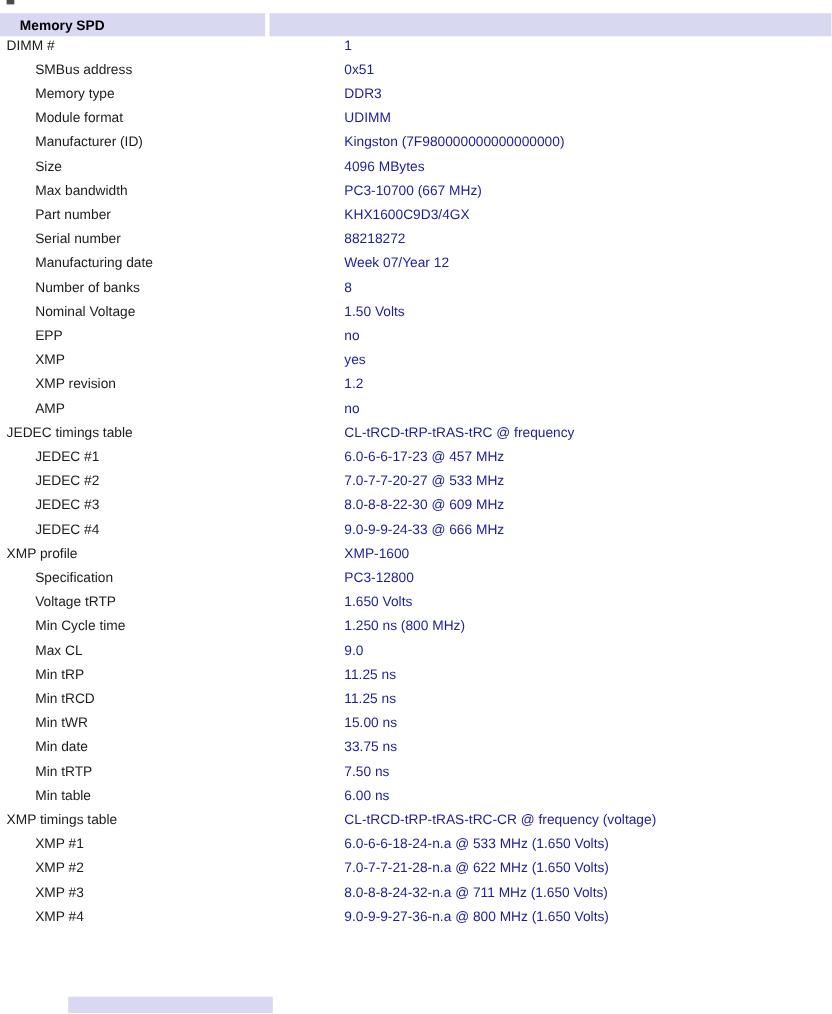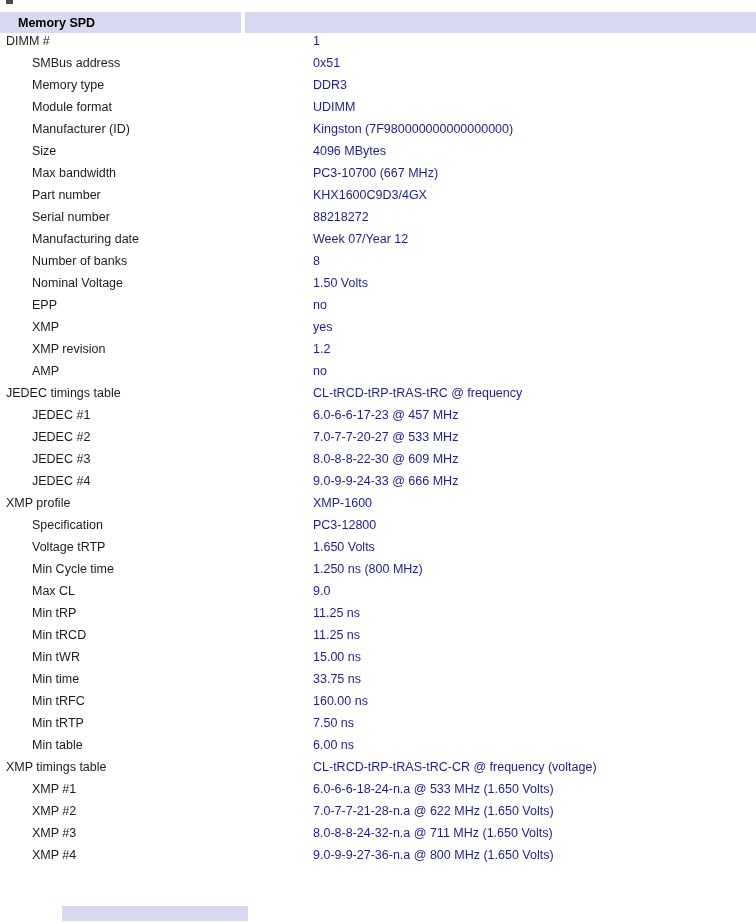--- a/index.html
+++ b/index.html
@@ -199,26 +199,22 @@
       </div>
       <div class="row">
         <span class="label indent">Min tRCD</span>
         <span class="value">11.25 ns</span>
       </div>
       <div class="row">
         <span class="label indent">Min tWR</span>
         <span class="value">15.00 ns</span>
       </div>
       <div class="row">
-        <span class="label indent">Min time</span>
+        <span class="label indent">Min date</span>
         <span class="value">33.75 ns</span>
-      </div>
-      <div class="row">
-        <span class="label indent">Min tRFC</span>
-        <span class="value">160.00 ns</span>
       </div>
       <div class="row">
         <span class="label indent">Min tRTP</span>
         <span class="value">7.50 ns</span>
       </div>
       <div class="row">
         <span class="label indent">Min table</span>
         <span class="value">6.00 ns</span>
       </div>
       <div class="row">

